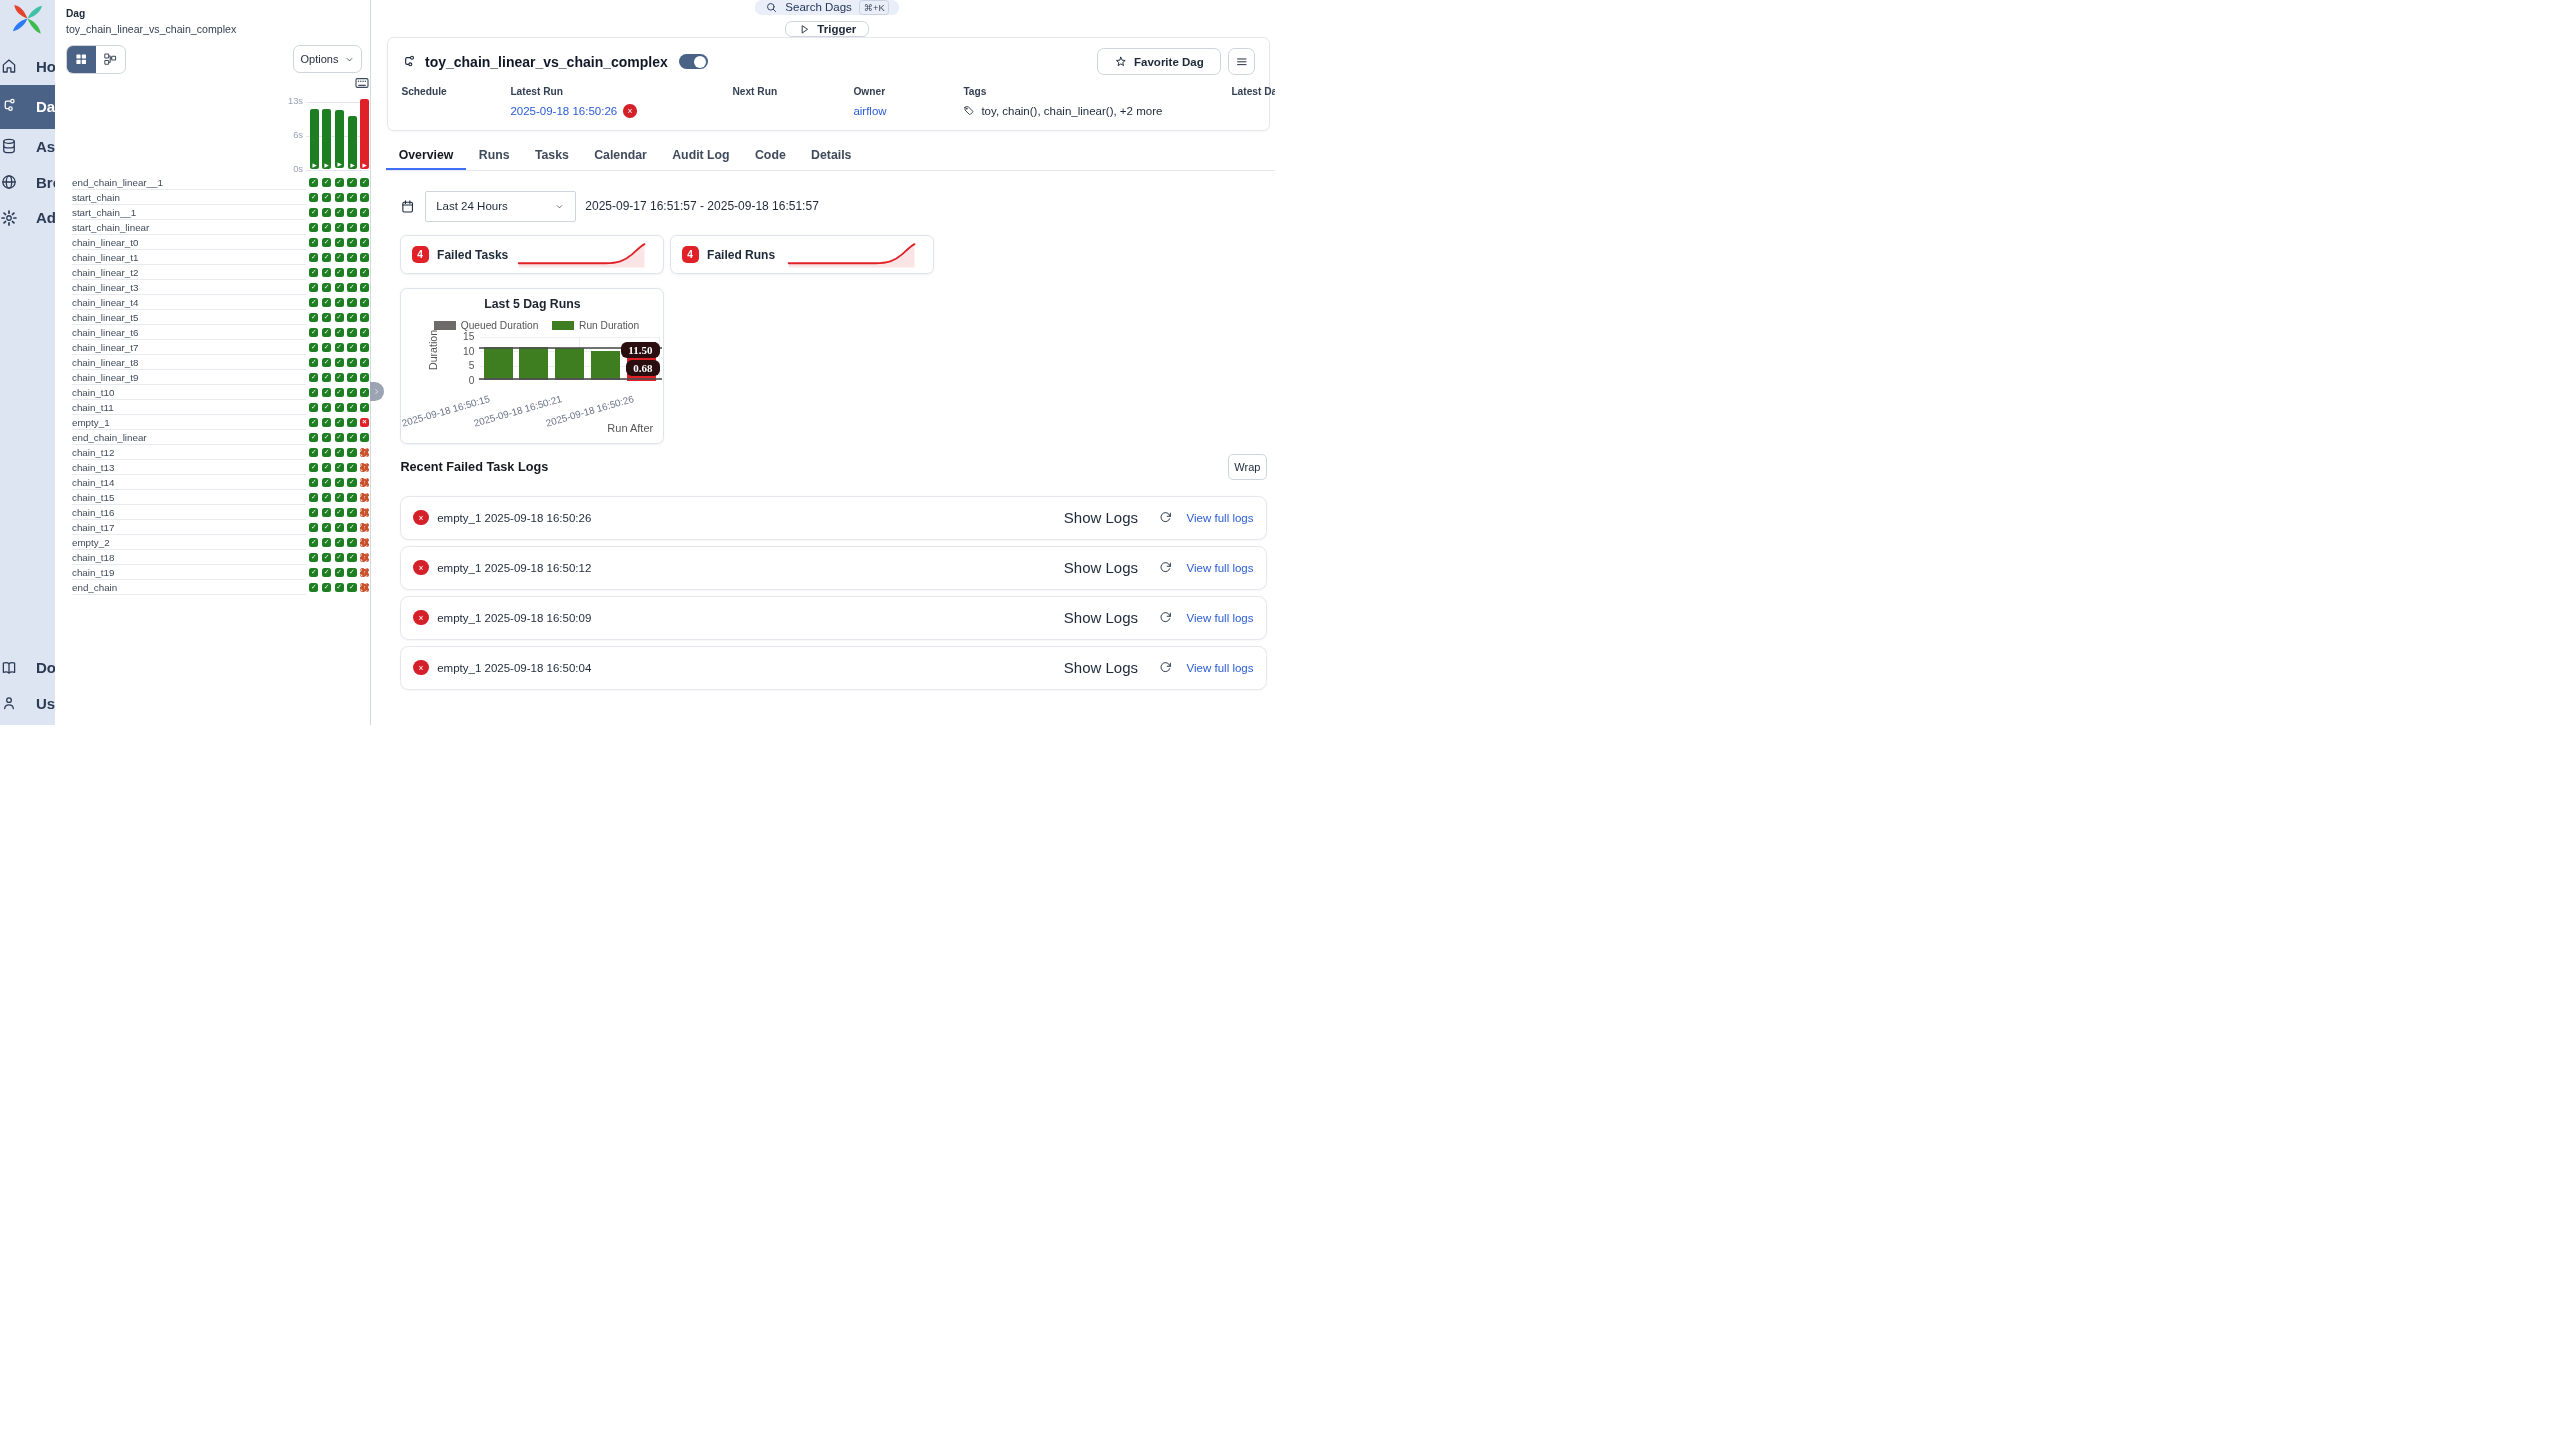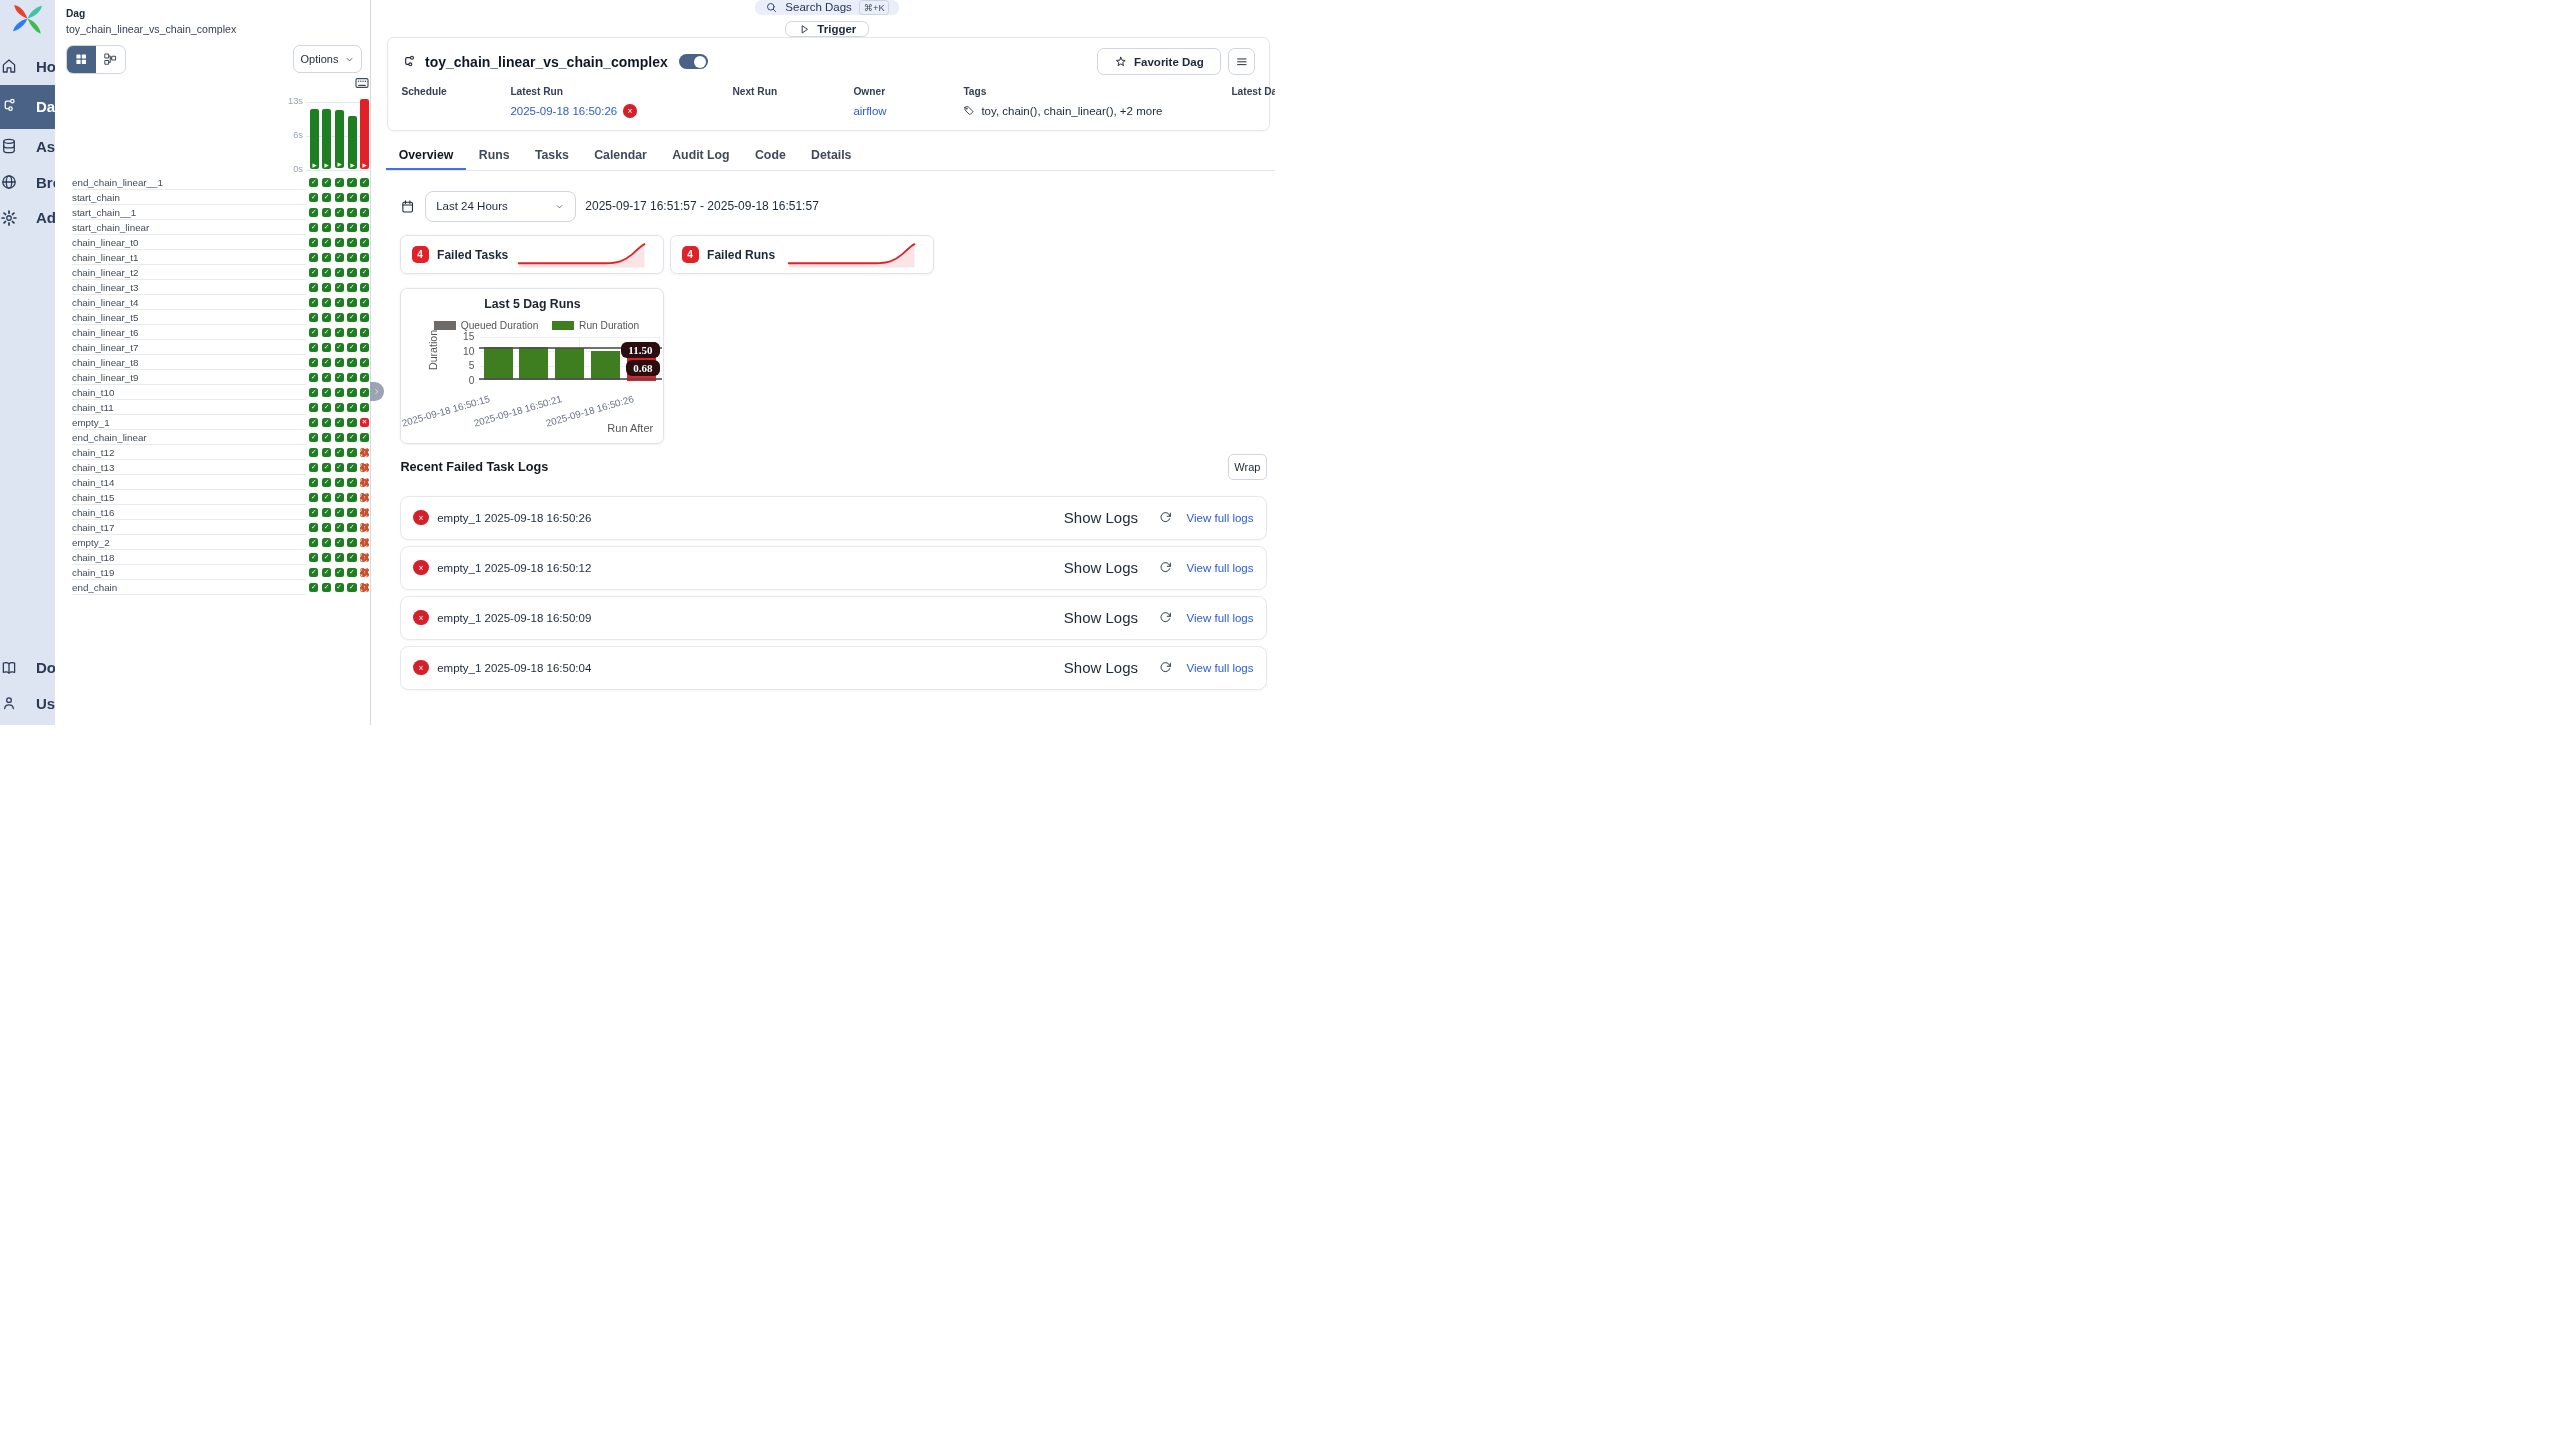--- a/index.html
+++ b/index.html
@@ -89,21 +89,21 @@
   .xbadge{width:13.6px;height:13.6px;border-radius:50%;background:#d32029;color:#fff;font-size:8.5px;display:flex;align-items:center;justify-content:center;}
   .tagic{width:12px;height:12px;color:#1d2939;}
 
   .tabs{display:flex;border-bottom:0.8px solid #e4e7ec;margin-top:10.2px;}
   .tab{padding:6px 12.7px 6.8px;font-size:12.3px;font-weight:600;color:#3f4a5a;border-bottom:2.5px solid transparent;}
   .tab.active{color:#15191f;font-weight:700;border-bottom-color:var(--c-accent);}
 
   .content{padding:0 8.5px 0 14.4px;}
   .filter-row{margin-top:19.5px;display:flex;align-items:center;gap:9.3px;}
   .filter-row .calic{width:15.3px;height:15.3px;color:#1d2939;}
-  .range-select{width:151px;height:31px;border:0.8px solid #d0d5dd;border-radius:8px;display:flex;align-items:center;
+  .range-select{width:151px;height:31px;border:0.8px solid #d0d5dd;border-radius:2px;display:flex;align-items:center;
                 justify-content:space-between;padding:0 10.2px;font-size:11.5px;color:#1d2939;background:#fff;}
   .range-select .ic{width:11px;height:11px;color:#3f4a5a;}
   .range-text{font-size:12px;color:#1d2939;}
 
   .stats-row{margin-top:13.6px;display:flex;gap:6px;}
   .stat-card{width:264px;height:39px;border:0.8px solid #dfe3ea;border-radius:6.8px;display:flex;align-items:center;
              padding:0 10.2px;gap:8.5px;box-shadow:0 0.8px 2.5px rgba(16,24,40,.06);box-sizing:border-box;}
   .stat-badge{min-width:17px;height:17px;background:var(--c-failed);color:#fff;border-radius:5.1px;font-size:10.2px;font-weight:700;
               display:flex;align-items:center;justify-content:center;padding:0 4.2px;box-sizing:border-box;}
   .stat-label{font-size:12px;font-weight:700;color:#1d2939;}

